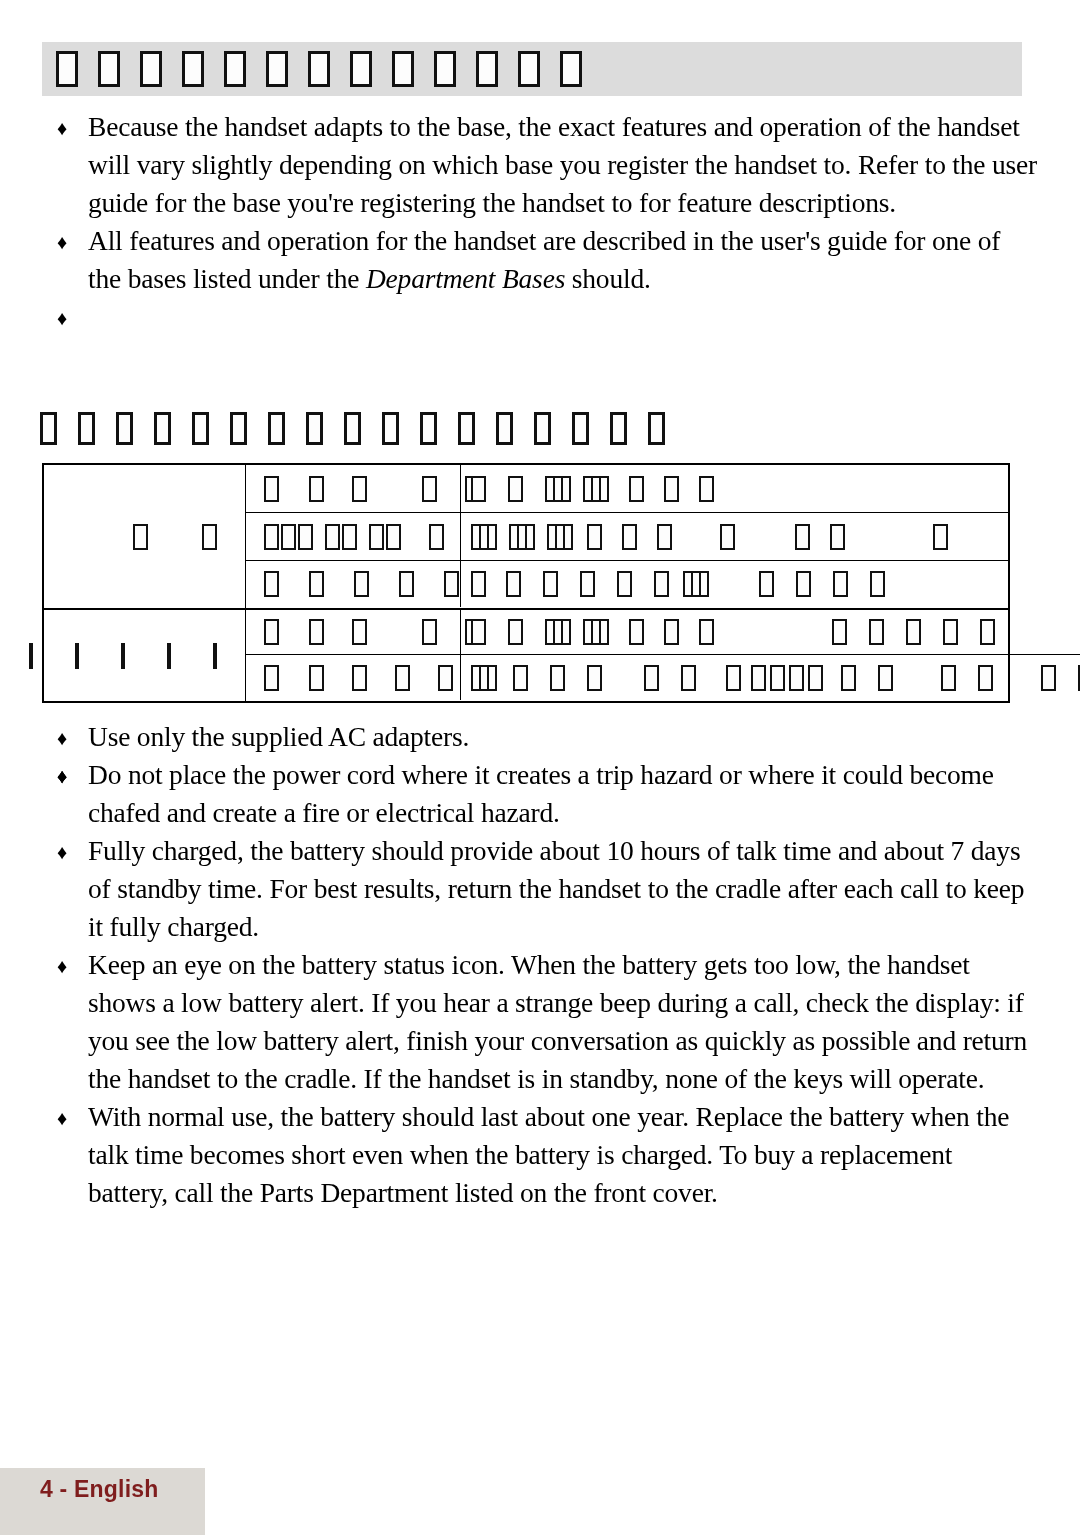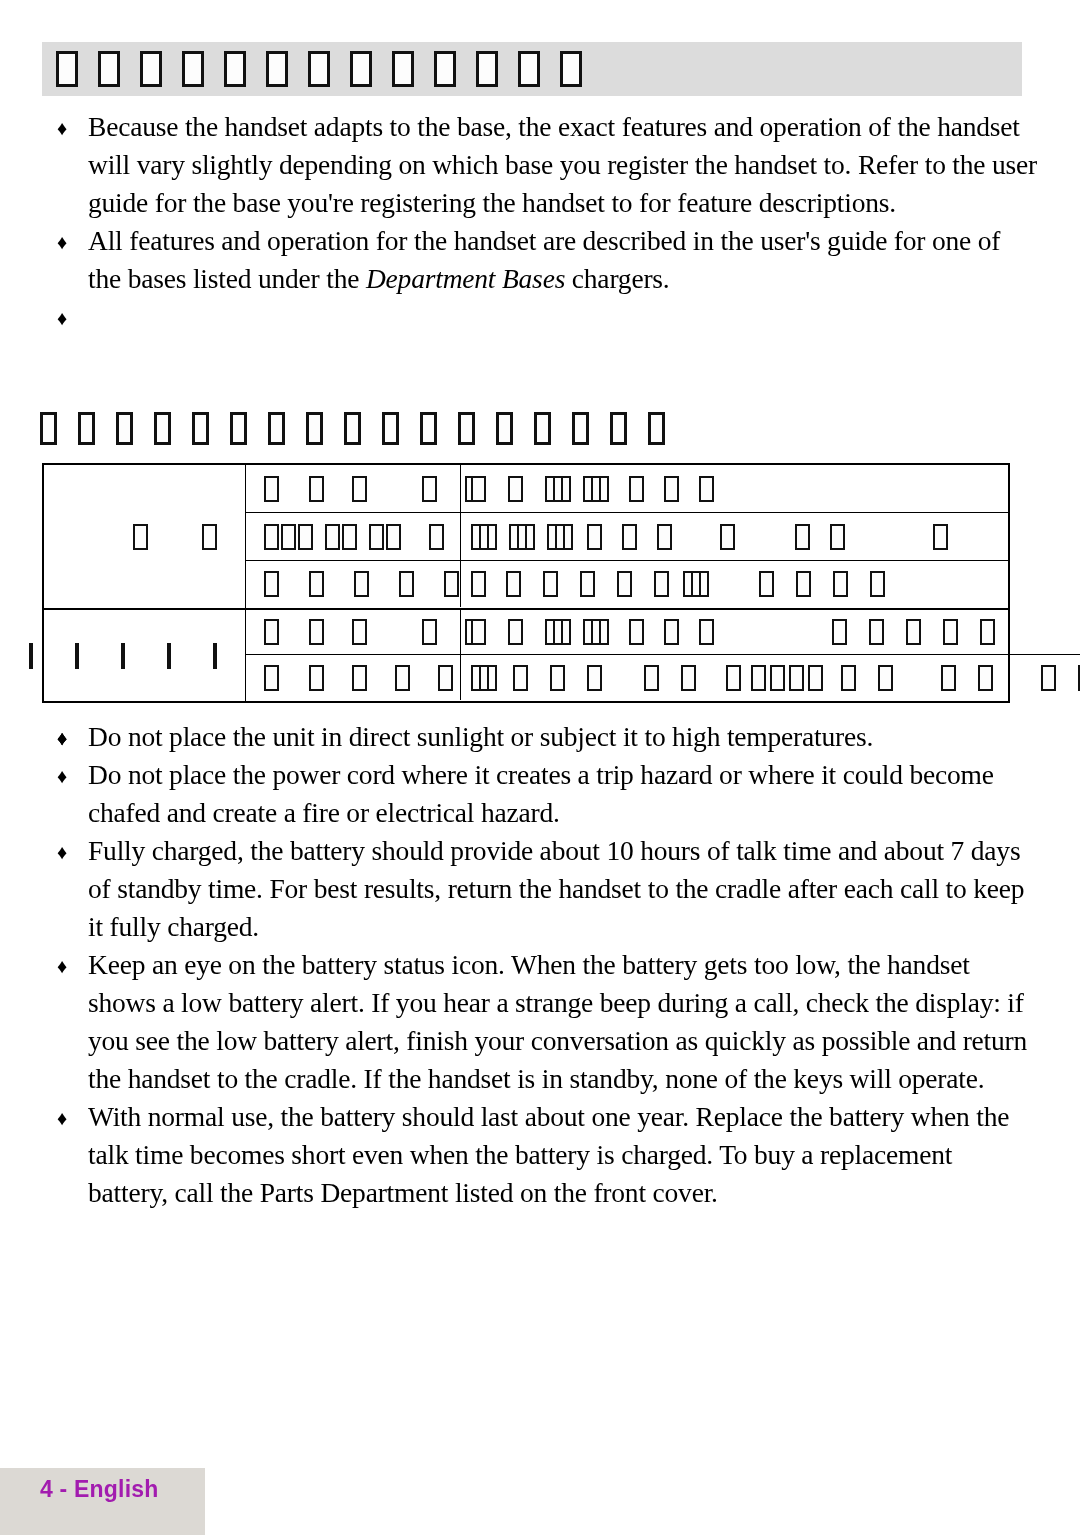--- a/index.html
+++ b/index.html
@@ -191,41 +191,41 @@
     height: 67px;
     background: #dcd9d4;
   }
   .footer-label {
     position: absolute;
     left: 40px;
     top: 8px;
     font-family: "Liberation Sans", "DejaVu Sans", sans-serif;
     font-weight: bold;
     font-size: 23px;
-    color: #a21caf;
+    color: #7f1d1d;
     letter-spacing: 0.2px;
   }
 </style>
 </head>
 <body>
 
 <div class="head-band">
   <span class="tofu-run"><span class="tofu"></span><span class="tofu"></span><span class="tofu"></span><span class="tofu"></span><span class="tofu"></span><span class="tofu"></span><span class="tofu"></span><span class="tofu"></span><span class="tofu"></span><span class="tofu"></span><span class="tofu"></span><span class="tofu"></span><span class="tofu"></span></span>
 </div>
 
 <div class="bullets" id="bullets-top">
 
   <div class="bullet">
     <span class="dot">♦</span>
     <span class="txt">Because the handset adapts to the base, the exact features and operation of the handset will vary slightly depending on which base you register the handset to. Refer to the user guide for the base you're registering the handset to for feature descriptions.</span>
   </div>
 
   <div class="bullet">
     <span class="dot">♦</span>
-    <span class="txt"><span>All features and operation for the handset are described in the user's guide for one of the bases listed under the </span><em>Department Bases</em><span> chargers.</span></span>
+    <span class="txt"><span>All features and operation for the handset are described in the user's guide for one of the bases listed under the </span><em>Department Bases</em><span> should.</span></span>
   </div>
 
   <div class="bullet">
     <span class="dot">♦</span>
   </div>
 
 </div>
 
 <div class="head-plain">
   <span class="tofu-run"><span class="tofu"></span><span class="tofu"></span><span class="tofu"></span><span class="tofu"></span><span class="tofu"></span><span class="tofu"></span><span class="tofu"></span><span class="tofu"></span><span class="tofu"></span><span class="tofu"></span><span class="tofu"></span><span class="tofu"></span><span class="tofu"></span><span class="tofu"></span><span class="tofu"></span><span class="tofu"></span><span class="tofu"></span></span>
@@ -369,27 +369,27 @@
       </div>
     </div>
   </div>
 
 </div>
 
 <div class="bullets" id="bullets-bottom">
 
   <div class="bullet">
     <span class="dot">♦</span>
-  </div>
-  <div class="bullet">
-    <span class="dot">♦</span>
-  </div>
-  <div class="bullet">
-    <span class="dot">♦</span>
-    <span class="txt">Do not place the unit in direct sunlight or subject it to high temperatures.</span>
+    <span class="txt">Use only the supplied AC adapters.</span>
+  </div>
+  <div class="bullet">
+    <span class="dot">♦</span>
+  </div>
+  <div class="bullet">
+    <span class="dot">♦</span>
   </div>
   <div class="bullet">
     <span class="dot">♦</span>
     <span class="txt">Do not place the power cord where it creates a trip hazard or where it could become chafed and create a fire or electrical hazard.</span>
   </div>
   <div class="bullet">
     <span class="dot">♦</span>
     <span class="txt">Fully charged, the battery should provide about 10 hours of talk time and about 7 days of standby time. For best results, return the handset to the cradle after each call to keep it fully charged.</span>
   </div>
   <div class="bullet">

